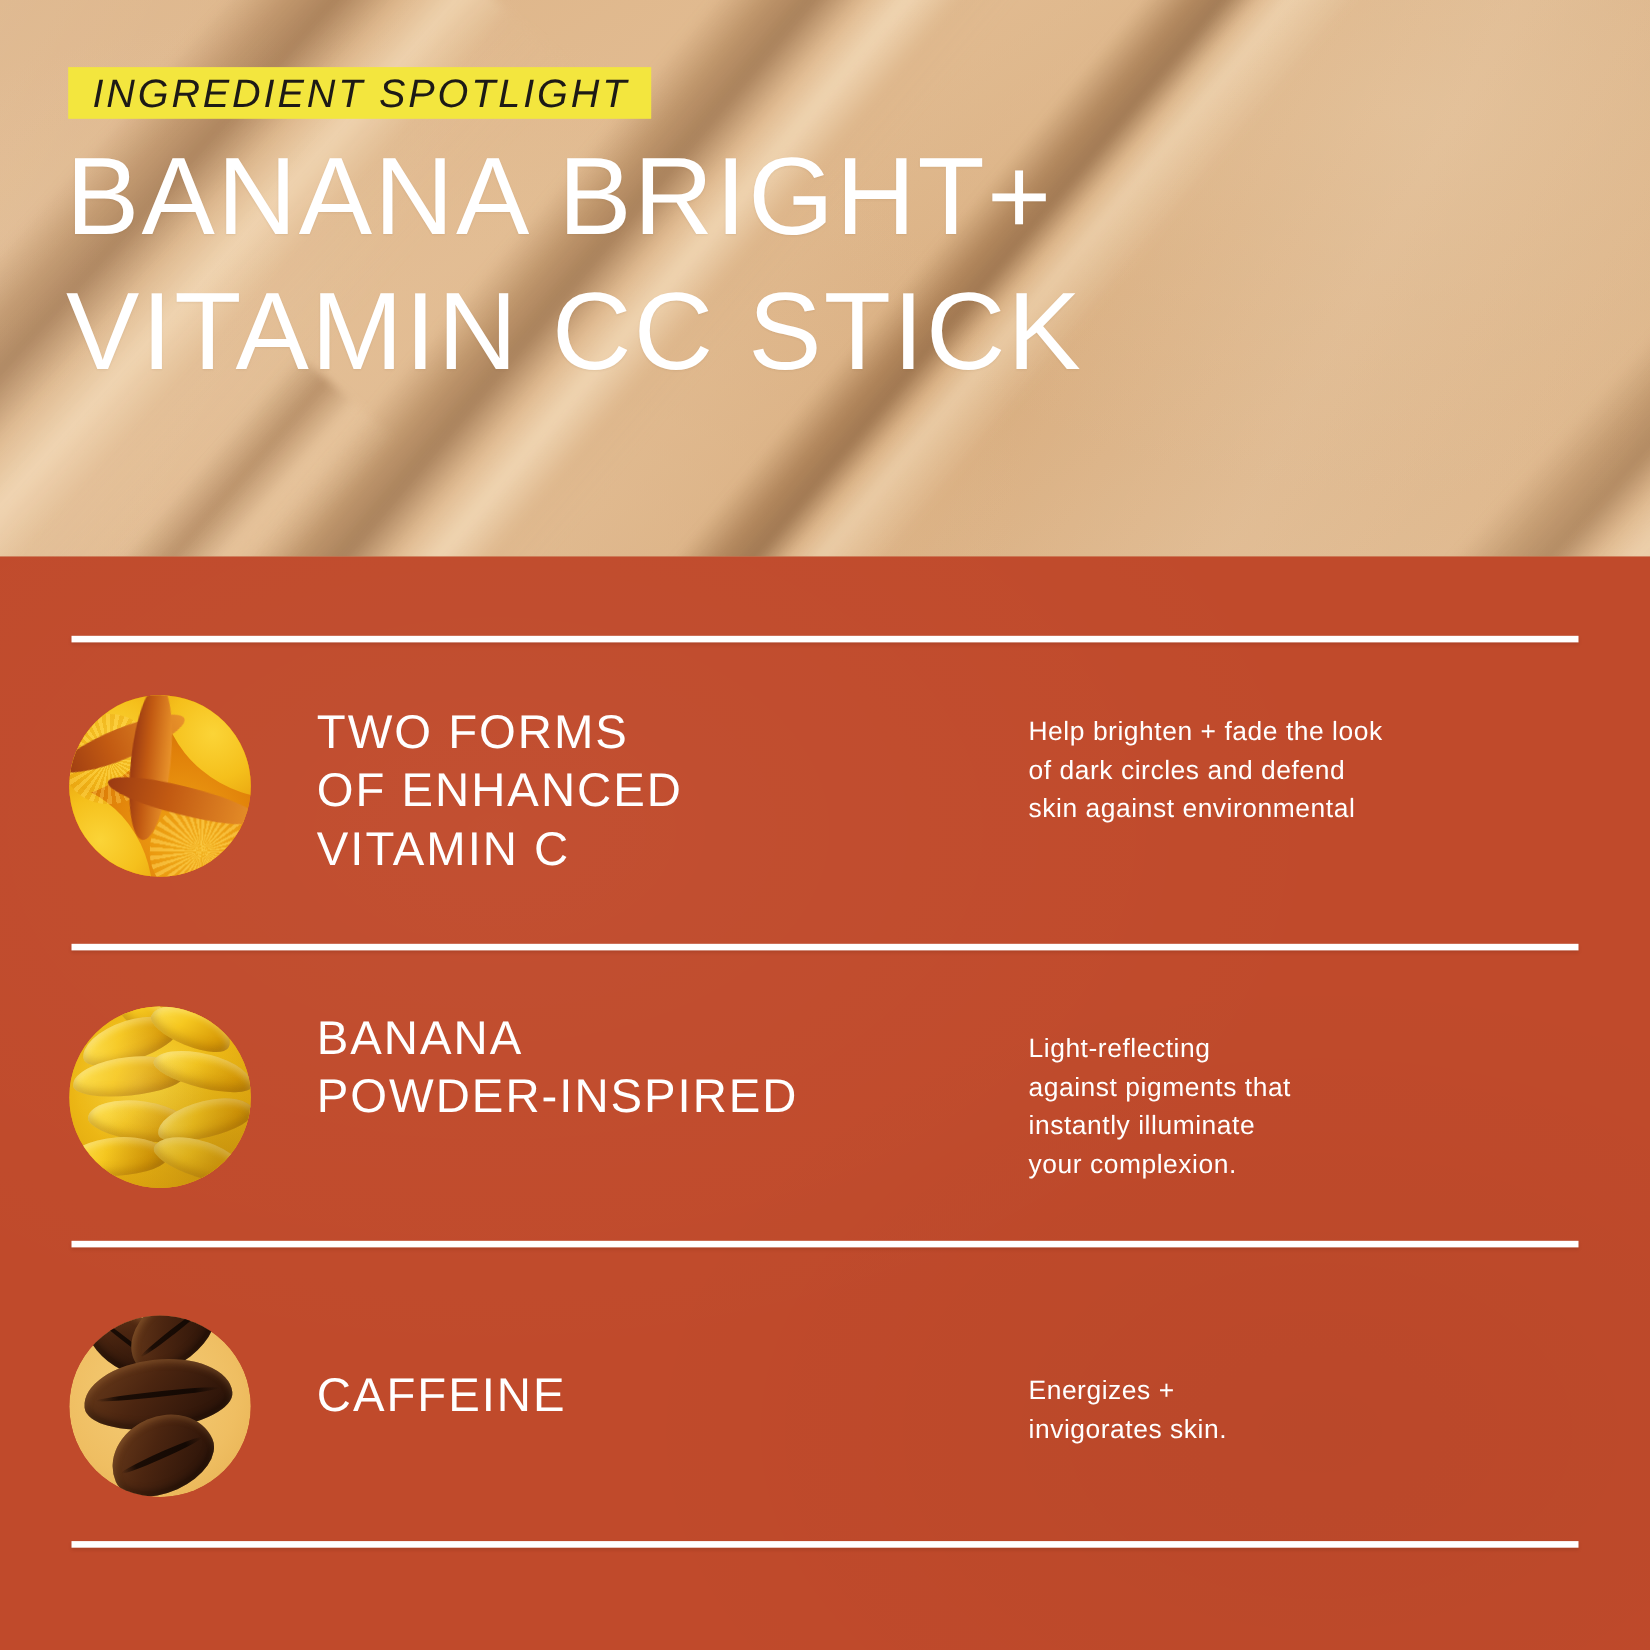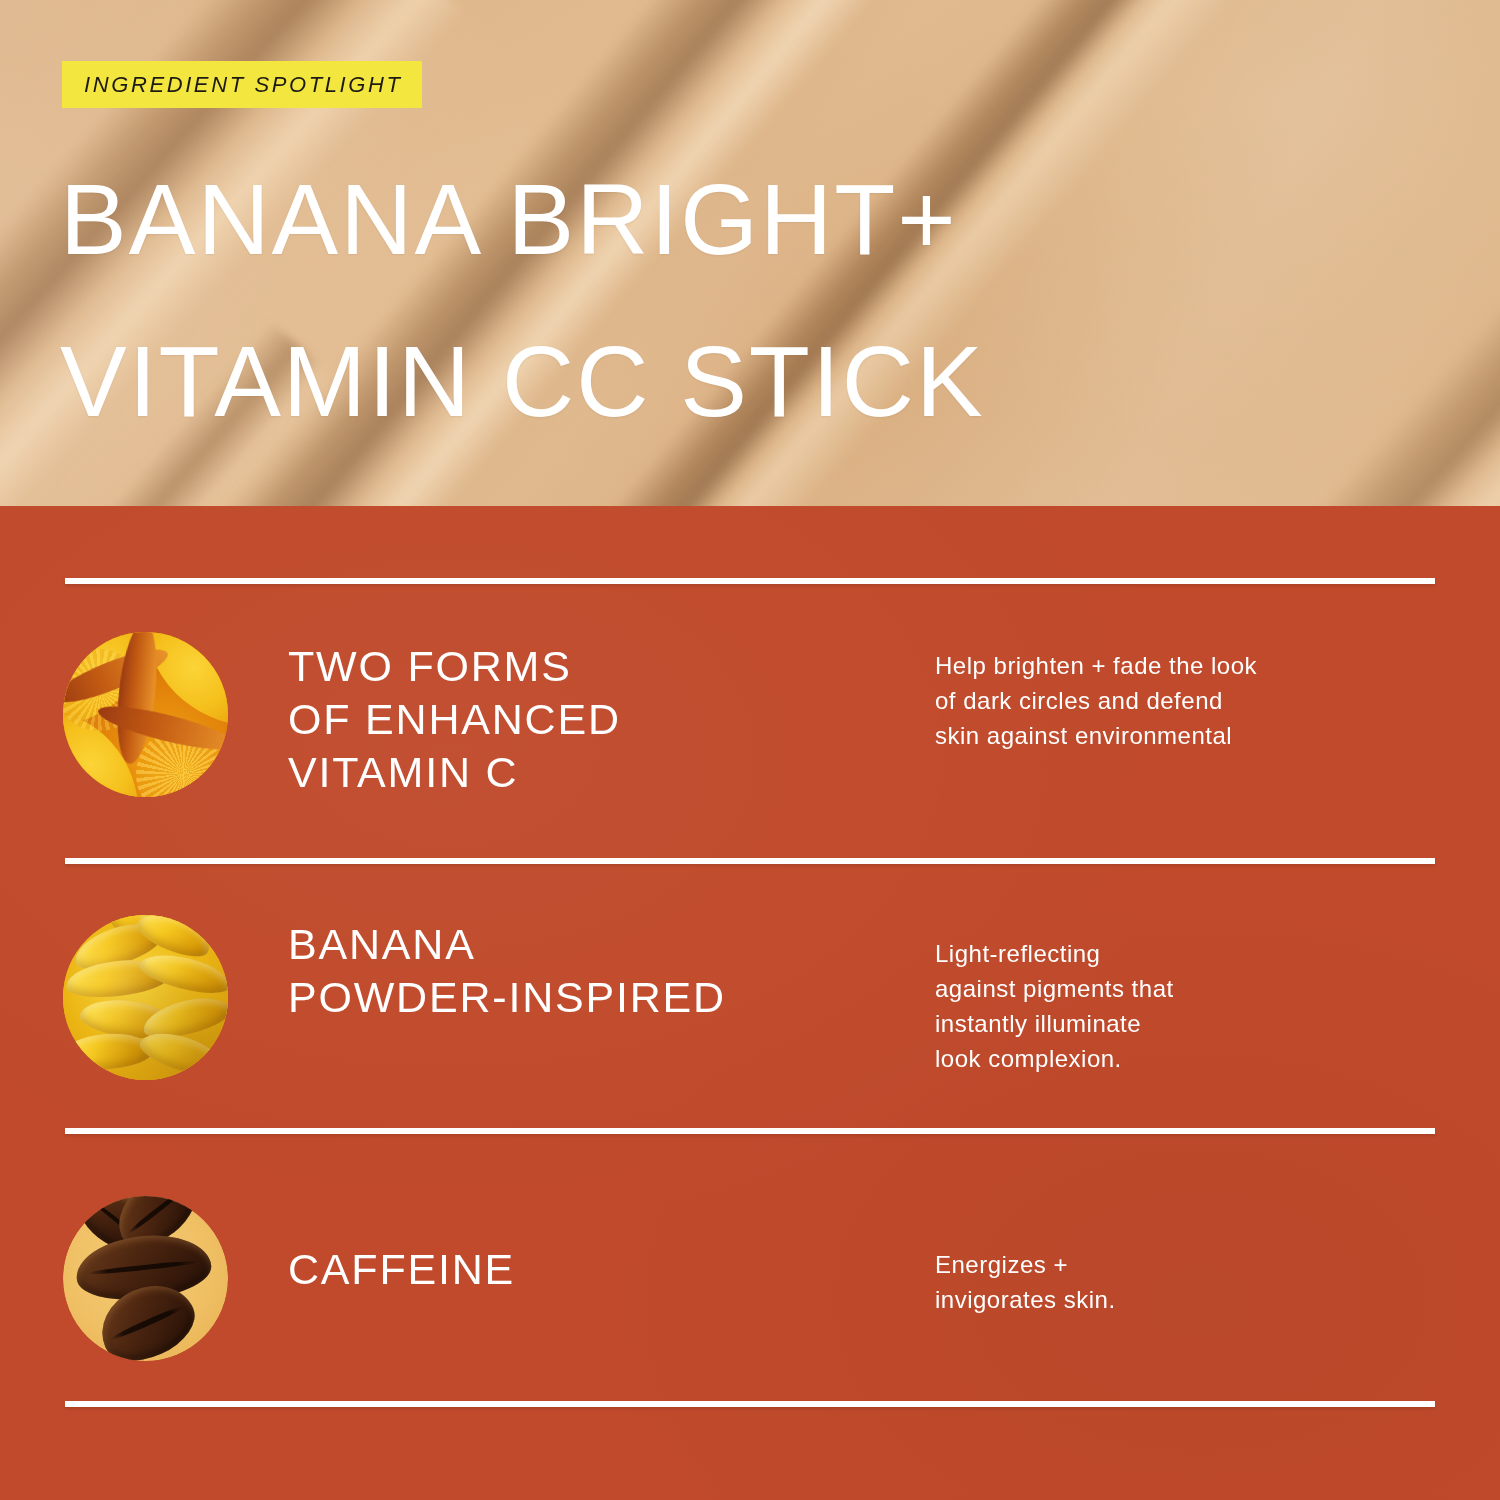--- a/index.html
+++ b/index.html
@@ -115,38 +115,38 @@
     position:absolute; left:62px; top:61px;
     height:47px; padding:0 20px 0 22px;
     display:flex; align-items:center;
     background:#F3E63E;
     z-index:5;
   }
   .eyebrow span {
     font-family:"Liberation Sans", sans-serif;
     font-style:italic;
     font-weight:400;
-    font-size:22px;
+    font-size:36px;
     letter-spacing:2.6px;
     color:#1D1A16;
     white-space:nowrap;
   }
   .hero-title {
     position:absolute; left:60px; top:118px;
     z-index:5;
     color:#FFFFFF;
     font-family:"Liberation Sans", sans-serif;
     font-weight:300;
     font-size:100px;
     line-height:122px;
     letter-spacing:2px;
     white-space:nowrap;
     text-shadow:0 1px 2px rgba(120,80,40,0.10);
   }
-  .hero-title .ln { display:block;margin-top:40px; }
+  .hero-title .ln { display:block; }
 
   
   .panel {
     position:absolute; left:0; top:506px;
     width:1500px; height:994px;
     background:#C04A2B;
   }
   .panel-tex {
     position:absolute; inset:0;
     background:
@@ -358,21 +358,21 @@
       <div class="shade"></div>
     </div>
     <div class="heading" style="top:918px;">
       <span class="ln">BANANA</span>
       <span class="ln">POWDER-INSPIRED</span>
     </div>
     <div class="desc" style="top:936px;">
       <span class="ln">Light-reflecting</span>
       <span class="ln">against pigments that</span>
       <span class="ln">instantly illuminate</span>
-      <span class="ln">look complexion.</span>
+      <span class="ln">your complexion.</span>
     </div>
   </div>
 
   <div class="row">
     <div class="thumb coffee" style="top:1196px;">
       <div class="disc"></div>
       <div class="bean bn-top2"></div>
       <div class="bean bn-top"></div>
       <div class="bean bn-mid"></div>
       <div class="bean bn-bot"></div>

